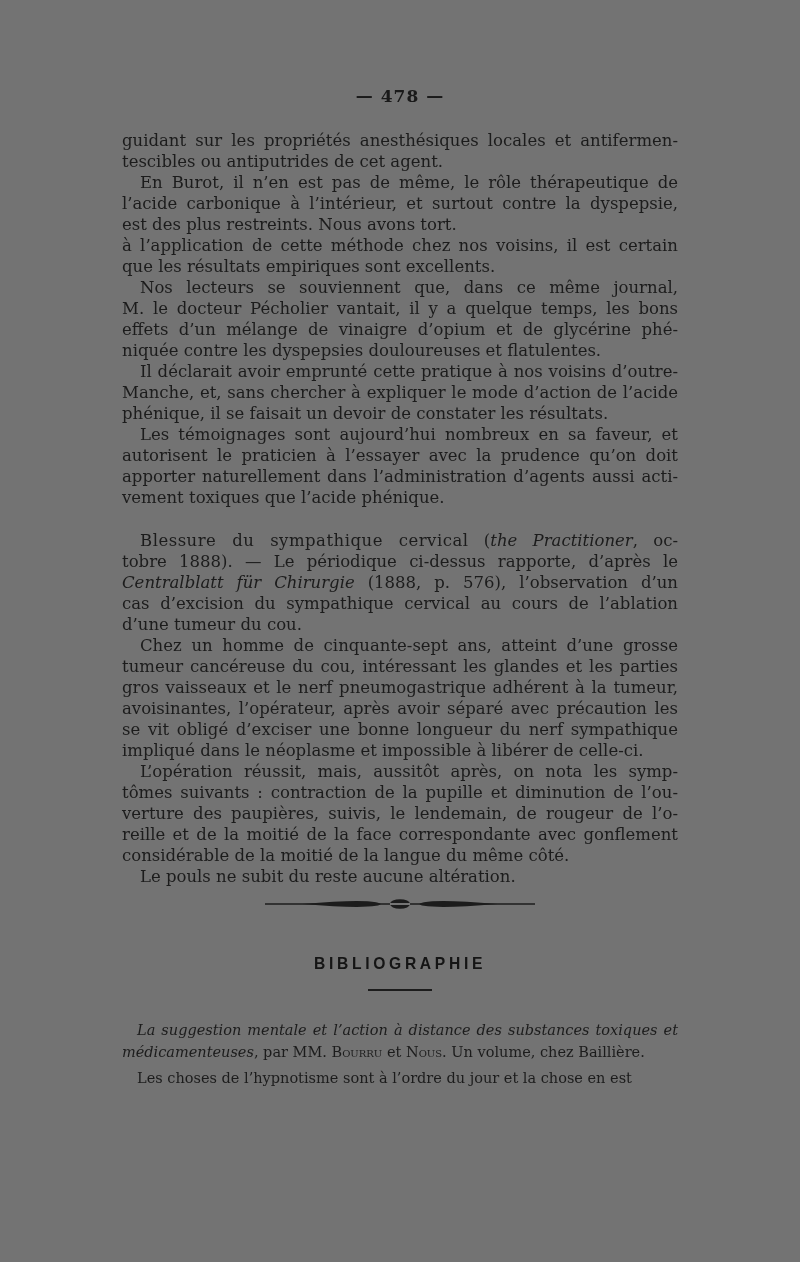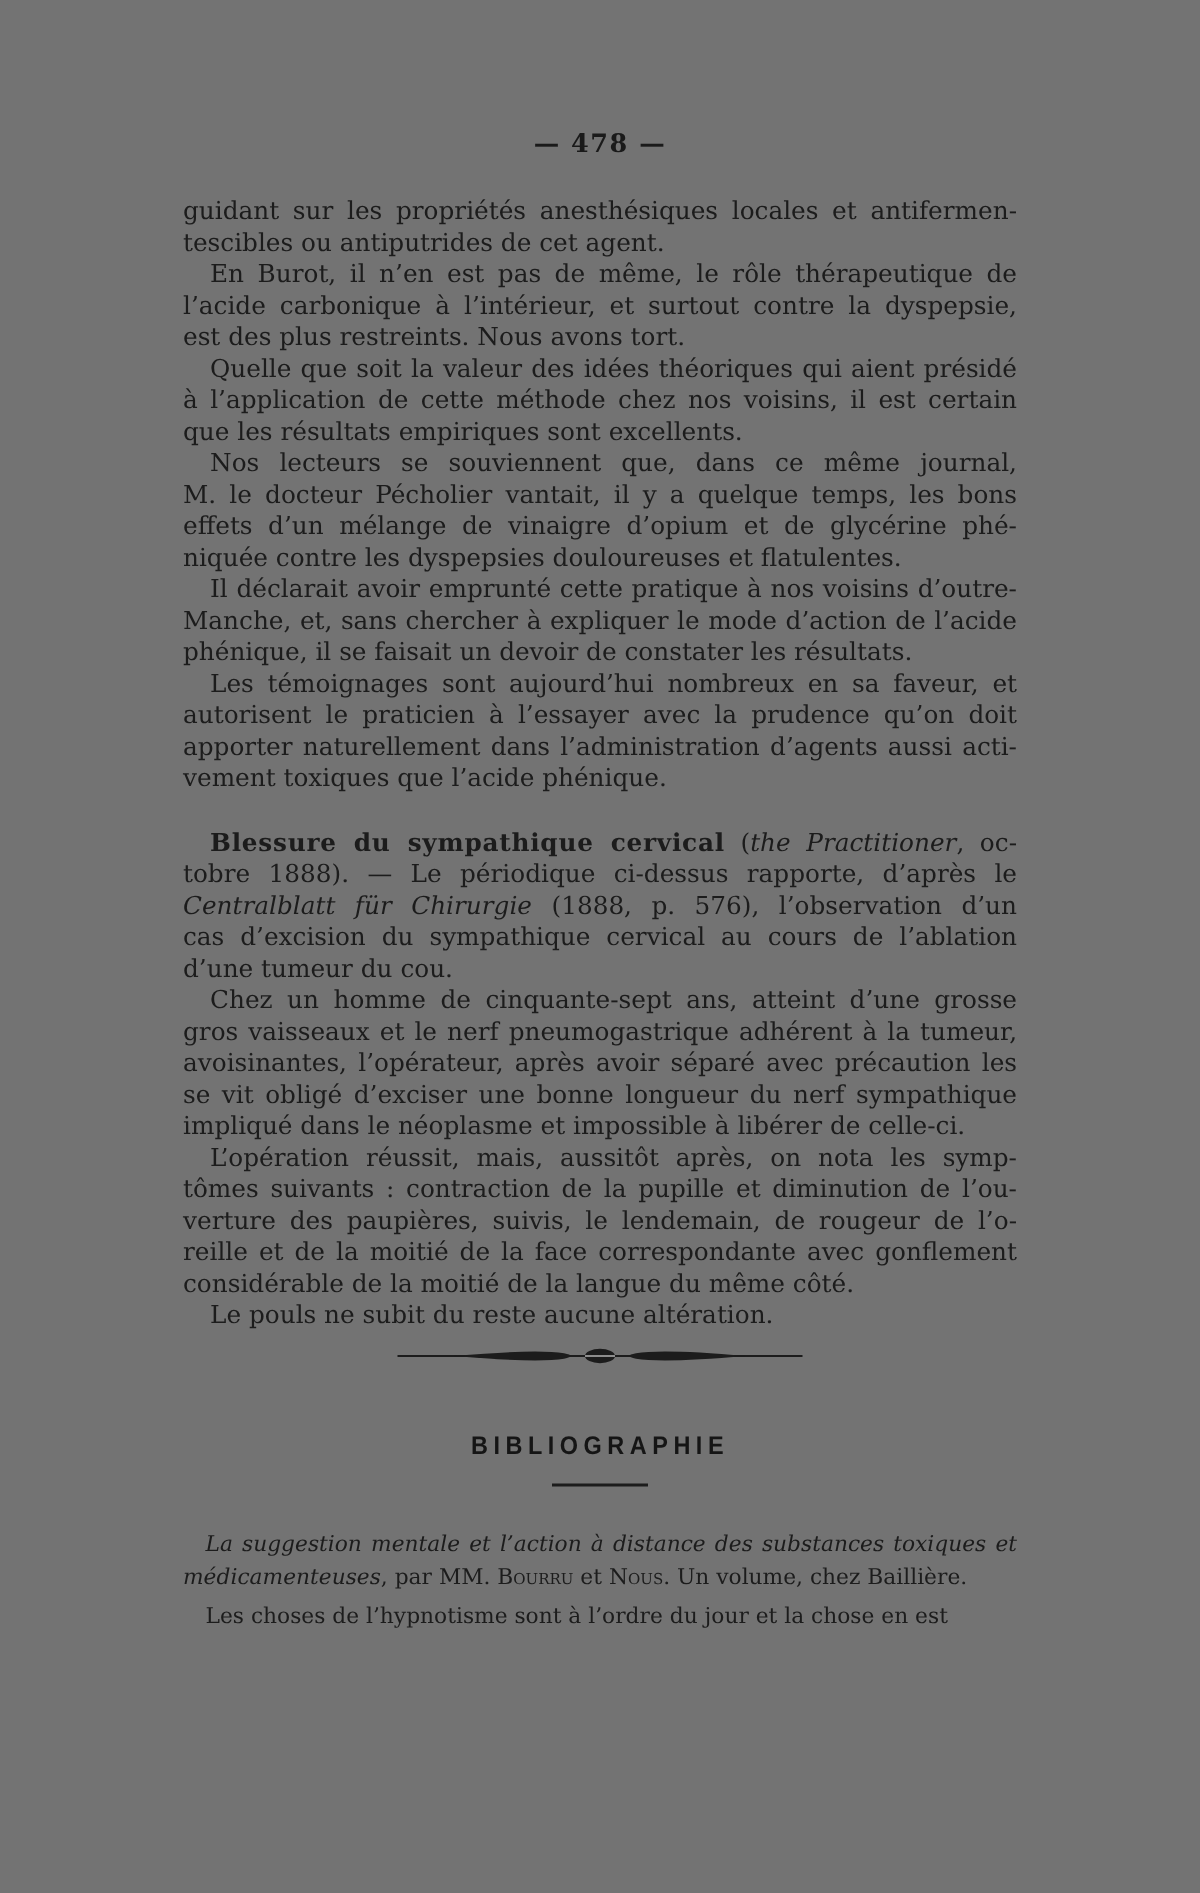--- a/index.html
+++ b/index.html
@@ -33,21 +33,21 @@
   .para { margin: 0; }
   .para.space-before { margin-top: 22px; }
   .line {
     text-align: justify;
     text-align-last: justify;
     white-space: nowrap;
   }
   .line.last { text-align-last: left; }
   .line.indent { text-indent: 18px; }
   .r-n { font-style: normal; }
-  .r-b { font-weight: bold; letter-spacing: 0.5px; }
+  .r-b { font-weight: normal; letter-spacing: 0.5px; }
   .r-i { font-style: italic; }
   .r-sc { font-variant: small-caps; }
   .divider {
     margin-top: 9px;
     text-align: center;
   }
   .biblio-title {
     margin: 38px 0 0 122px;
     width: 556px;
     text-align: center;
@@ -84,21 +84,20 @@
       <div class="para">
         <div class="line"><span class="r-n">guidant sur les propriétés anesthésiques locales et antifermen-</span></div>
         <div class="line last"><span class="r-n">tescibles ou antiputrides de cet agent.</span></div>
       </div>
       <div class="para">
         <div class="line indent"><span class="r-n">En Burot, il n’en est pas de même, le rôle thérapeutique de</span></div>
         <div class="line"><span class="r-n">l’acide carbonique à l’intérieur, et surtout contre la dyspepsie,</span></div>
         <div class="line last"><span class="r-n">est des plus restreints. Nous avons tort.</span></div>
       </div>
       <div class="para">
-        <div class="line indent"><span class="r-n">Quelle que soit la valeur des idées théoriques qui aient présidé</span></div>
         <div class="line"><span class="r-n">à l’application de cette méthode chez nos voisins, il est certain</span></div>
         <div class="line last"><span class="r-n">que les résultats empiriques sont excellents.</span></div>
       </div>
       <div class="para">
         <div class="line indent"><span class="r-n">Nos lecteurs se souviennent que, dans ce même journal,</span></div>
         <div class="line"><span class="r-n">M. le docteur Pécholier vantait, il y a quelque temps, les bons</span></div>
         <div class="line"><span class="r-n">effets d’un mélange de vinaigre d’opium et de glycérine phé-</span></div>
         <div class="line last"><span class="r-n">niquée contre les dyspepsies douloureuses et flatulentes.</span></div>
       </div>
       <div class="para">
@@ -114,20 +113,21 @@
       </div>
       <div class="para space-before">
         <div class="line indent"><span class="r-b">Blessure du sympathique cervical</span><span class="r-n"> (</span><span class="r-i">the Practitioner</span><span class="r-n">, oc-</span></div>
         <div class="line"><span class="r-n">tobre 1888). — Le périodique ci-dessus rapporte, d’après le</span></div>
         <div class="line"><span class="r-i">Centralblatt für Chirurgie</span><span class="r-n"> (1888, p. 576), l’observation d’un</span></div>
         <div class="line"><span class="r-n">cas d’excision du sympathique cervical au cours de l’ablation</span></div>
         <div class="line last"><span class="r-n">d’une tumeur du cou.</span></div>
       </div>
       <div class="para">
         <div class="line indent"><span class="r-n">Chez un homme de cinquante-sept ans, atteint d’une grosse</span></div>
+        <div class="line"><span class="r-n">tumeur cancéreuse du cou, intéressant les glandes et les parties</span></div>
         <div class="line"><span class="r-n">gros vaisseaux et le nerf pneumogastrique adhérent à la tumeur,</span></div>
         <div class="line"><span class="r-n">avoisinantes, l’opérateur, après avoir séparé avec précaution les</span></div>
         <div class="line"><span class="r-n">se vit obligé d’exciser une bonne longueur du nerf sympathique</span></div>
         <div class="line last"><span class="r-n">impliqué dans le néoplasme et impossible à libérer de celle-ci.</span></div>
       </div>
       <div class="para">
         <div class="line indent"><span class="r-n">L’opération réussit, mais, aussitôt après, on nota les symp-</span></div>
         <div class="line"><span class="r-n">tômes suivants : contraction de la pupille et diminution de l’ou-</span></div>
         <div class="line"><span class="r-n">verture des paupières, suivis, le lendemain, de rougeur de l’o-</span></div>
         <div class="line"><span class="r-n">reille et de la moitié de la face correspondante avec gonflement</span></div>

